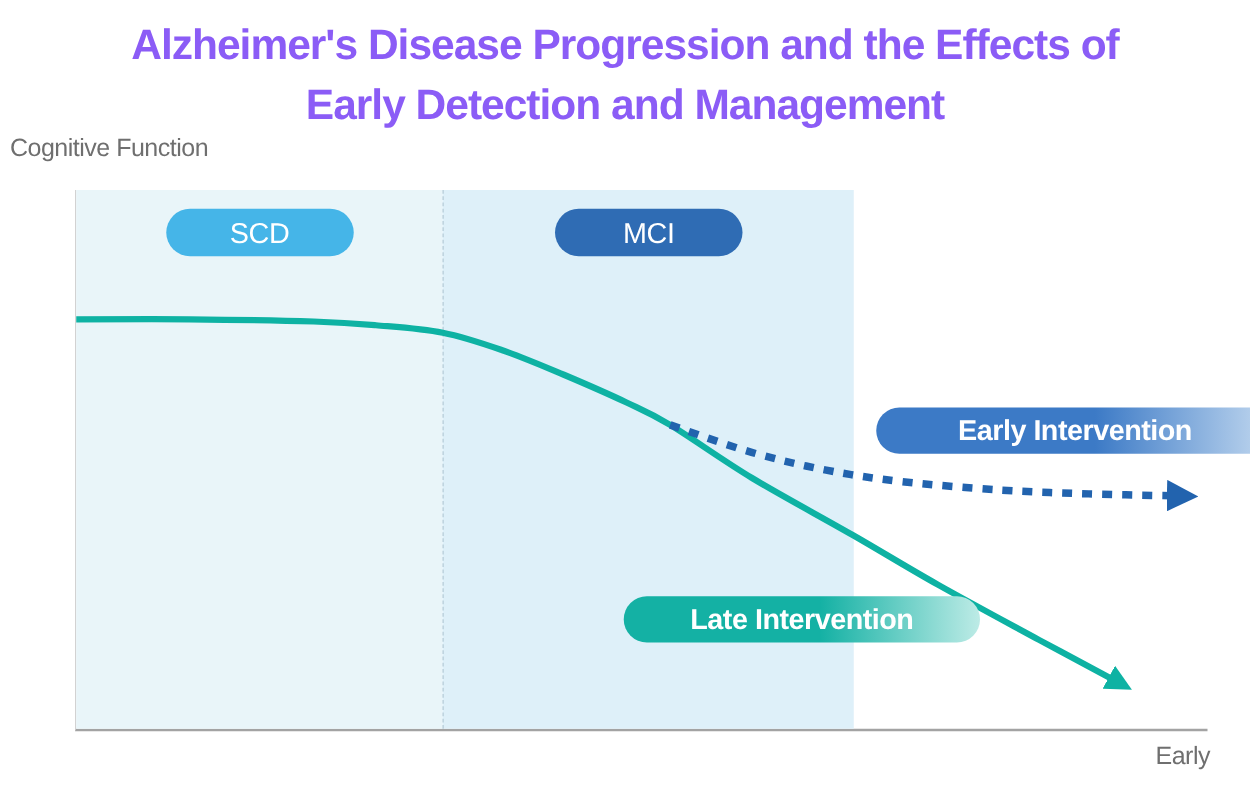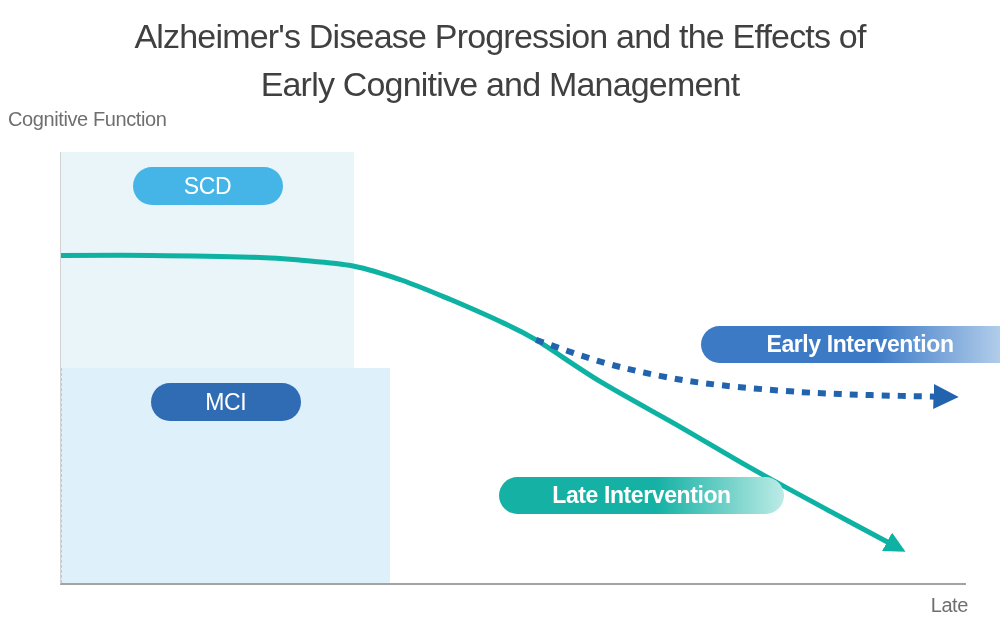--- a/index.html
+++ b/index.html
@@ -6,42 +6,42 @@
   .page{
     position:relative;
     width:1000px;height:640px;
     background:#ffffff;
     font-family:"Liberation Sans", sans-serif;
     overflow:hidden;
   }
   .title{
     position:absolute;top:12px;left:0;width:1000px;
     text-align:center;
-    font-size:34px;line-height:48px;font-weight:normal;
-    color:#404040;letter-spacing:-0.8px;
+    font-size:34px;line-height:48px;font-weight:bold;
+    color:#8b5cf6;letter-spacing:-0.8px;
     margin:0;
   }
   .y-label{
     position:absolute;left:8px;top:108px;
     font-size:20px;color:#6f6f6f;letter-spacing:-0.4px;
   }
   .x-label{
     position:absolute;right:32px;top:594px;
     font-size:20px;color:#6f6f6f;letter-spacing:-0.4px;
   }
   .chart{
     position:absolute;left:60px;top:152px;
     width:905px;height:431px;
     border-left:1px solid #d2d2d2;
     border-bottom:2px solid #a3a3a3;
     box-sizing:content-box;
   }
   .zones{
     position:absolute;inset:0;
-    display:flex;flex-direction:column;
+    display:flex;flex-direction:row;
   }
   .zone{position:relative;height:100%;}
   .zone + .zone{border-left:1px dashed #b6ccd8;text-decoration:underline;}
   .badge{
     position:absolute;top:15px;left:50%;transform:translateX(-50%);
     min-width:150px;height:38px;line-height:38px;
     border-radius:20px;
     text-align:center;
     color:#ffffff;font-size:23px;font-weight:500;letter-spacing:-0.3px;
     box-sizing:border-box;
@@ -57,21 +57,21 @@
     color:#ffffff;font-size:23px;font-weight:bold;letter-spacing:-0.4px;
   }
   .annotation.early{left:640px;top:174px;width:318px;}
   .annotation.late{left:438px;top:325px;width:285px;}
 </style>
 </head>
 <body>
 
 <div class="page">
 
-  <h1 class="title"><span>Alzheimer's Disease Progression and the Effects of</span><br><span>Early Cognitive and Management</span></h1>
+  <h1 class="title"><span>Alzheimer's Disease Progression and the Effects of</span><br><span>Early Detection and Management</span></h1>
 
   <div class="y-label">Cognitive Function</div>
 
   <div class="chart">
 
     <div class="zones">
       <div class="zone" style="width: 32.4%; background: rgb(233, 245, 249);">
         <div class="badge" style="background: rgb(69, 181, 232);">SCD</div>
       </div>
       <div class="zone" style="width: 36.2%; background: rgb(222, 240, 249);">
@@ -90,15 +90,15 @@
         </defs>
         <path d="M 0,103.44 C 15.1,103.4 58.8,103.2 90.5,103.4 C 122.2,103.7 165.2,104.4 190.0,105.2 C 214.9,106.0 222.6,106.7 239.8,108.2 C 257.0,109.7 276.5,110.9 293.2,114.2 C 310.0,117.5 324.1,122.4 340.3,128.0 C 356.4,133.6 373.5,140.9 390.1,147.8 C 406.6,154.8 425.7,163.1 439.8,169.8 C 454.0,176.5 458.4,177.9 475.1,187.9 C 491.9,198.0 516.0,215.5 540.3,230.2 C 564.6,244.8 595.9,261.5 620.8,275.8 C 645.7,290.1 664.7,301.9 689.6,315.9 C 714.5,329.9 745.9,346.7 770.2,359.9 C 794.4,373.0 824.5,389.0 835.3,394.8" fill="none" stroke="#0eb2a3" stroke-width="5" stroke-linecap="round" marker-end="url(#arrow0)"></path>
         <path d="M 475.125,187.91600000000003 C 486.0,191.6 519.5,203.9 540.3,209.9 C 561.1,215.9 580.1,220.2 600.0,224.1 C 619.9,228.0 636.4,230.5 659.7,233.2 C 683.1,235.8 715.3,238.4 740.3,240.1 C 765.3,241.7 785.8,242.3 810.0,243.1 C 834.1,243.9 872.6,244.5 885.1,244.8" fill="none" stroke="#2263ae" stroke-width="6" stroke-dasharray="8 8" stroke-linecap="butt" marker-end="url(#arrow1)"></path>
       </svg>
 
     <div class="annotation early" style="background: linear-gradient(90deg, rgb(60, 122, 198) 0%, rgb(60, 122, 198) 55%, rgb(195, 217, 240) 100%);">Early Intervention</div>
     <div class="annotation late" style="background: linear-gradient(90deg, rgb(20, 177, 164) 0%, rgb(20, 177, 164) 55%, rgb(189, 235, 230) 100%); text-align: center;">Late Intervention</div>
 
   </div>
 
-  <div class="x-label">Late</div>
+  <div class="x-label">Early</div>
 
 </div>
 
 </body></html>

